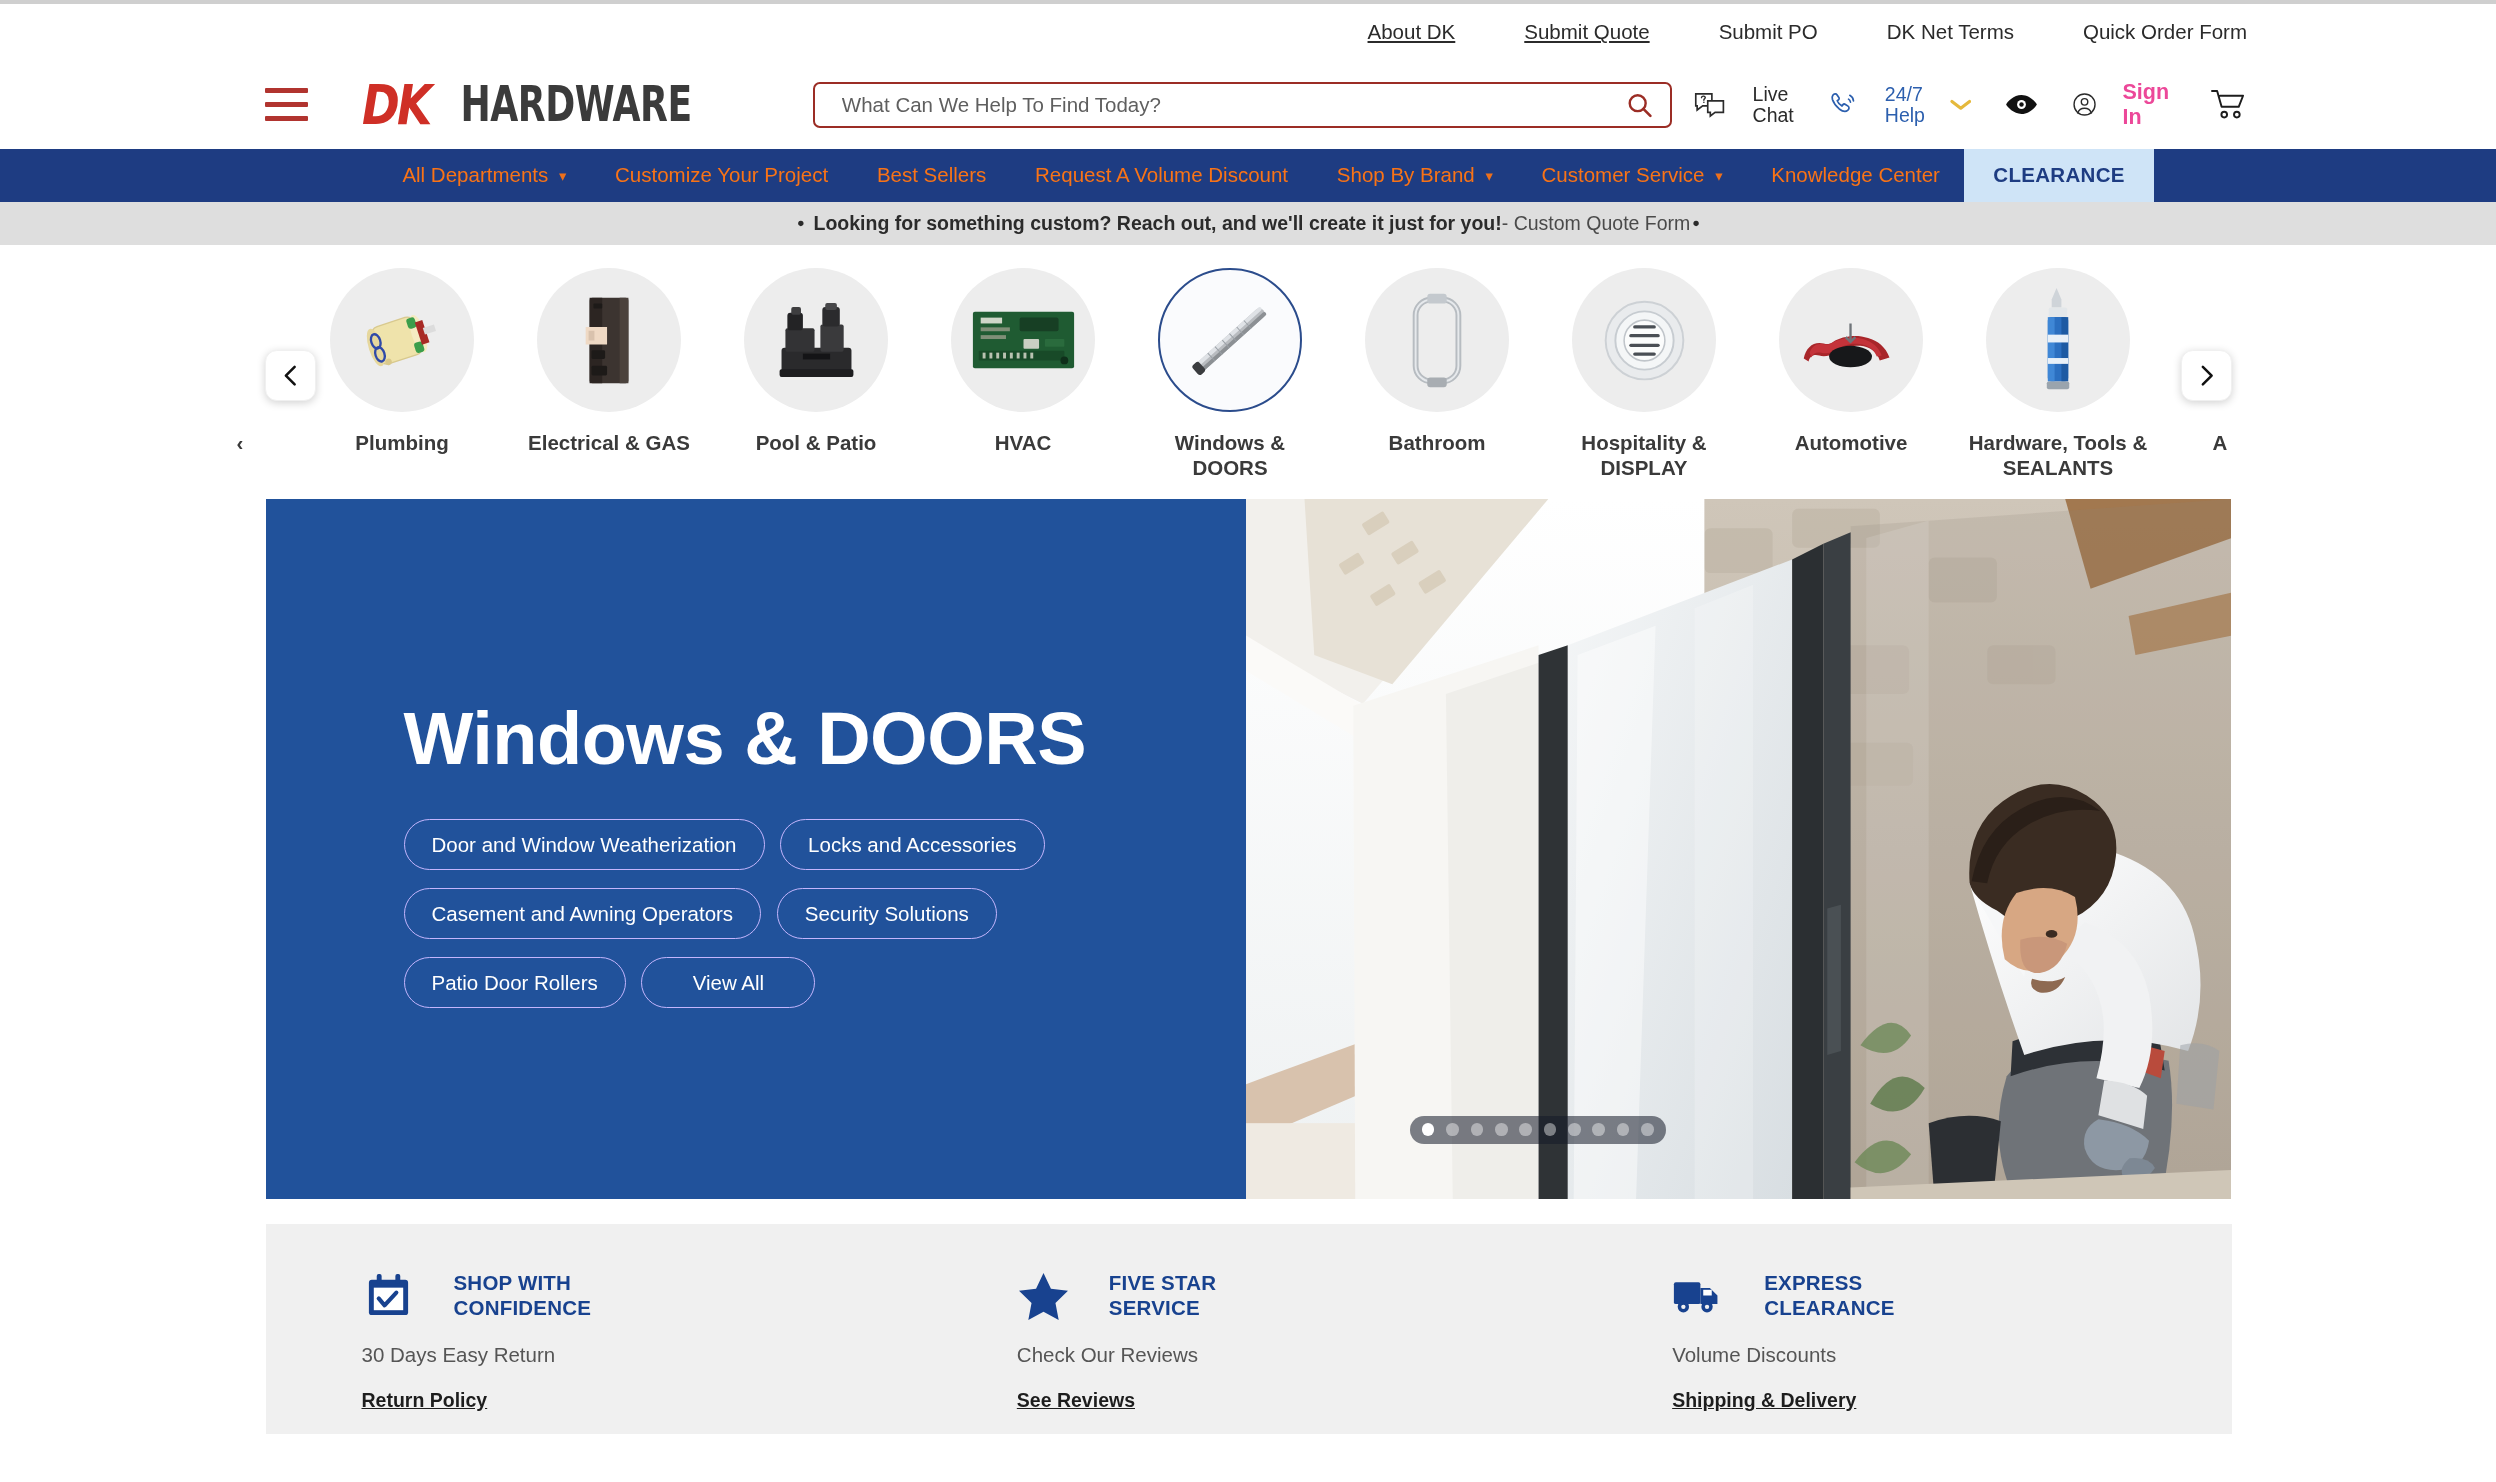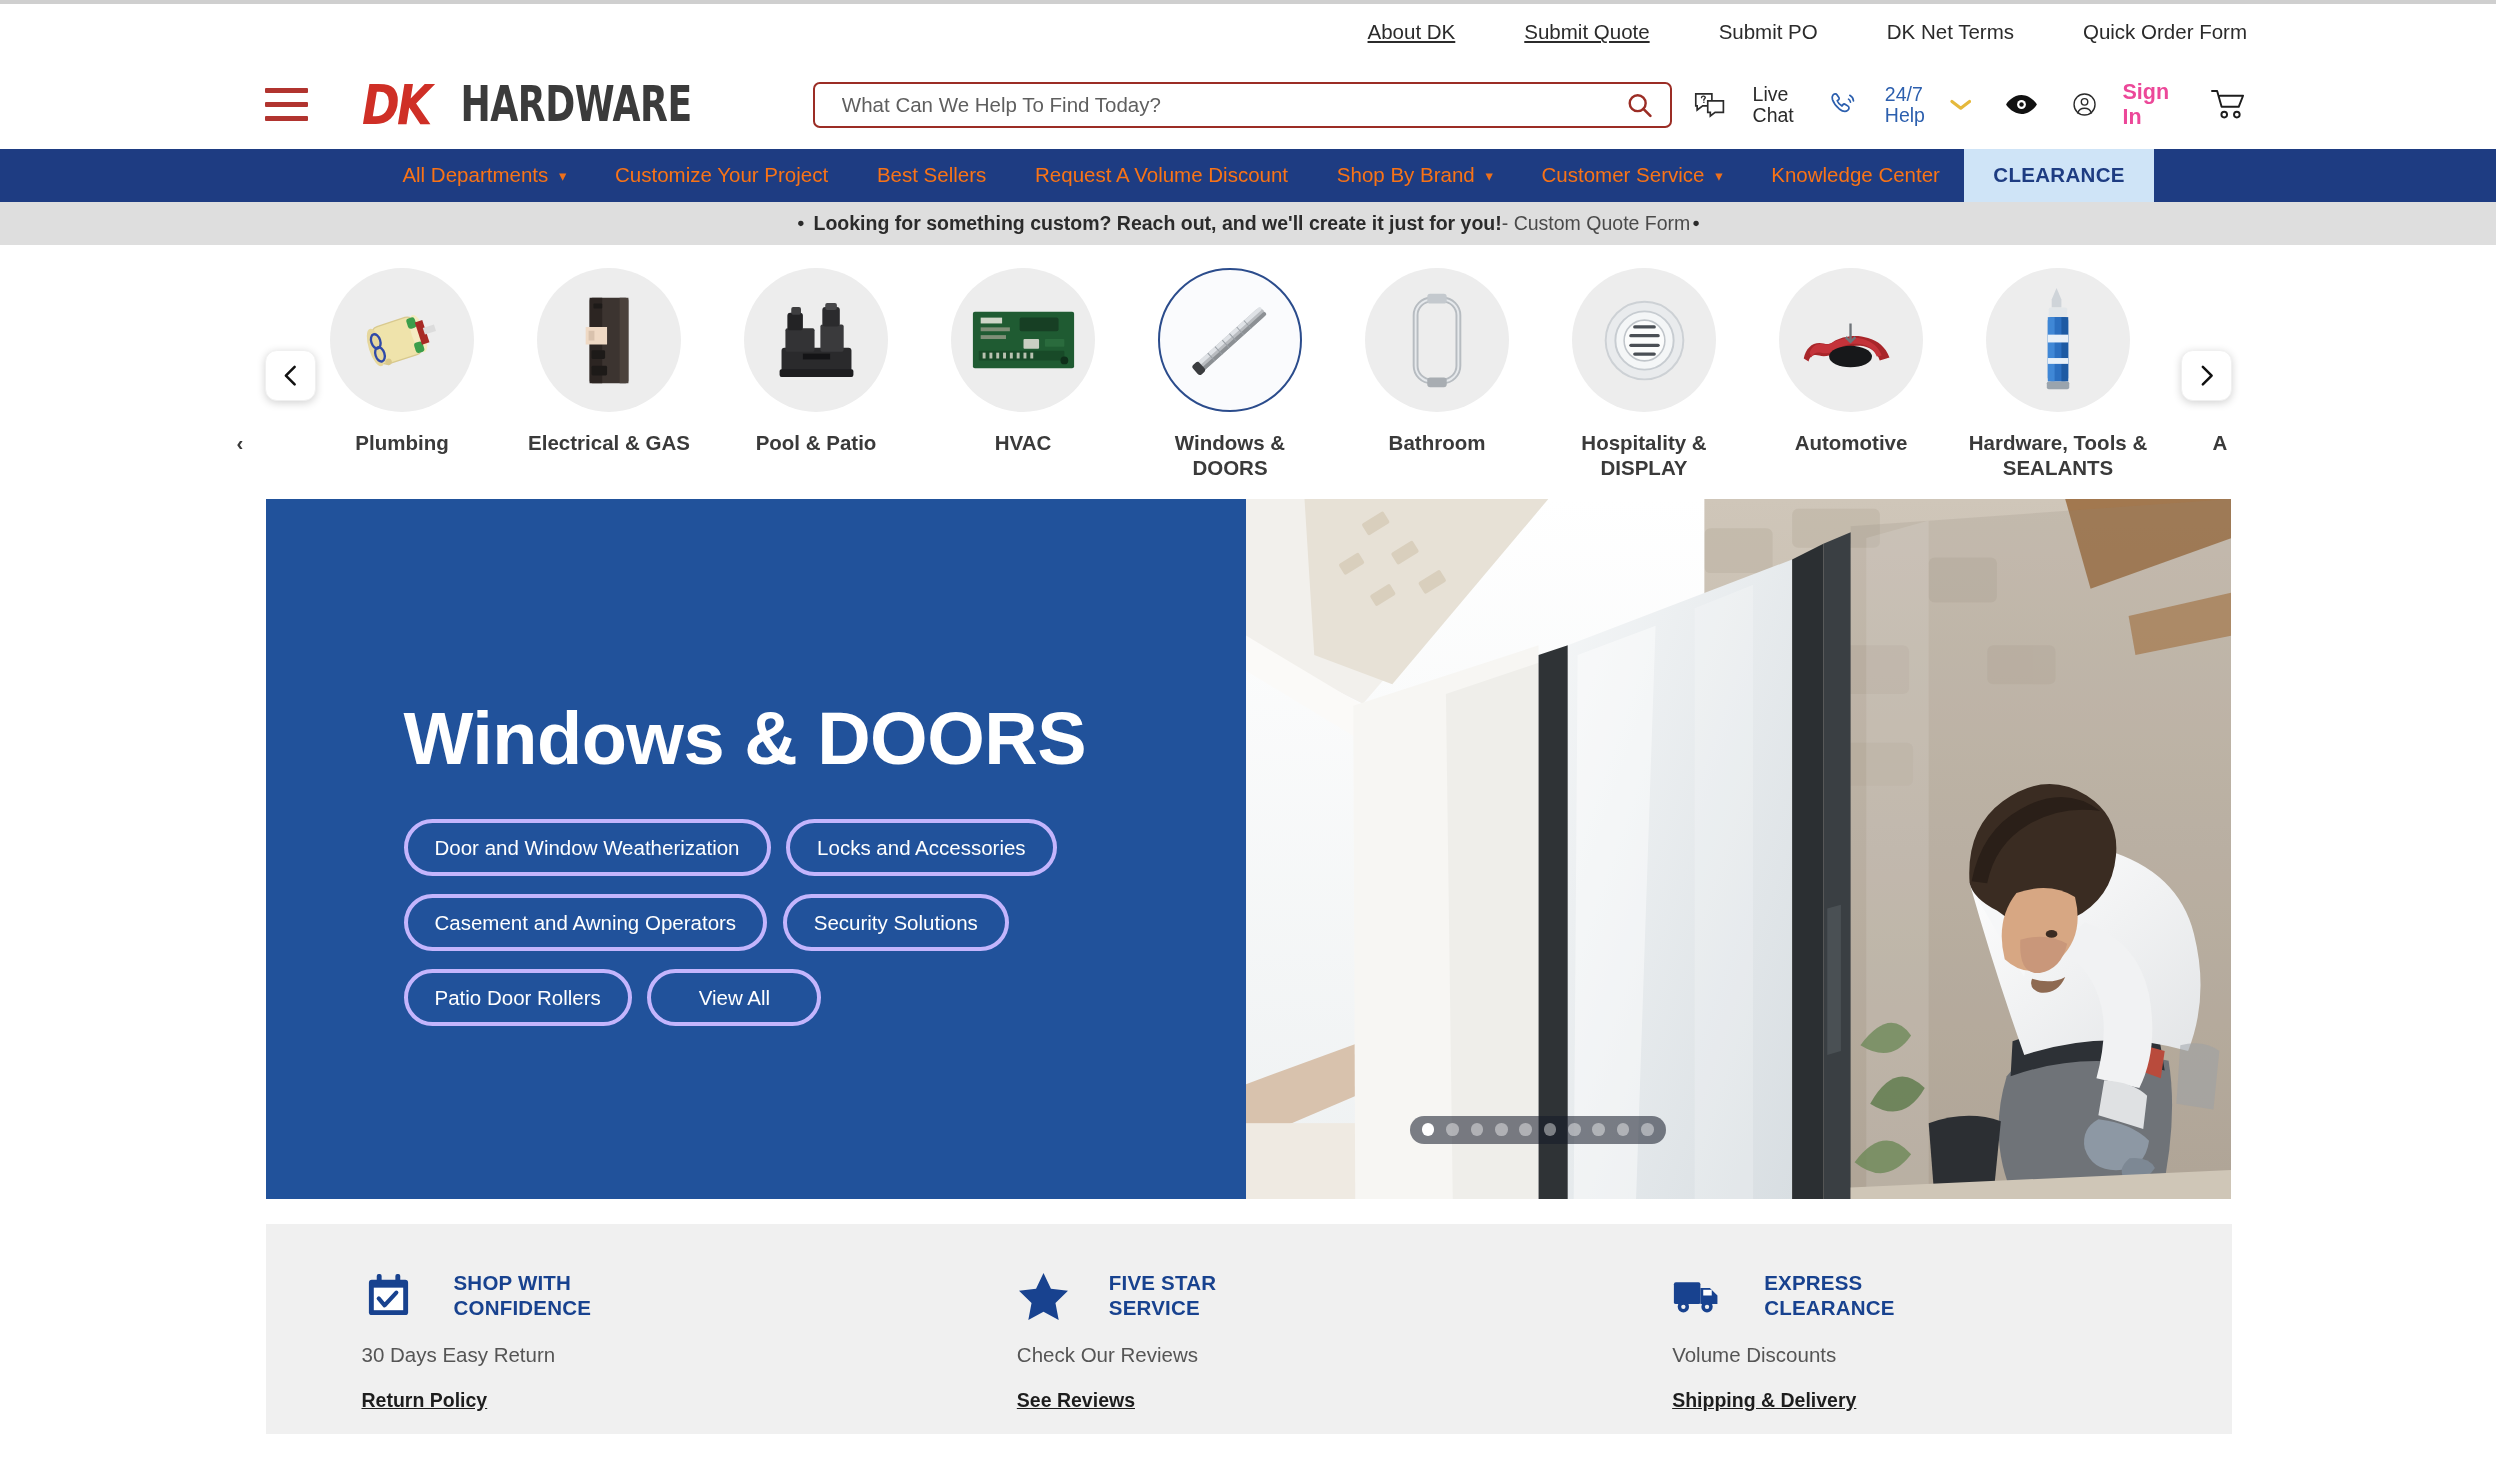--- a/index.html
+++ b/index.html
@@ -139,21 +139,21 @@
   }
   .hero-title {
     position:absolute; top: 197px; left: 138px;
     font-size: 74px; font-weight: 700; color:#fff; letter-spacing: -0.5px;
   }
   .pills {
     position:absolute; top: 320px; left: 138px; width: 780px;
     display:flex; flex-wrap: wrap; gap: 17.6px 15.6px;
   }
   .pill {
-    border: 4px solid #c4b5fd; border-radius: 29px; color:#fff; font-size: 20.5px;
+    border: 1px solid #c4b5fd; border-radius: 29px; color:#fff; font-size: 20.5px;
     padding: 12.7px 27px; background: transparent; cursor:pointer; white-space: nowrap;
     font-family: "Liberation Sans", sans-serif;
   }
   .pill.viewall { min-width: 174px; text-align:center; }
   .hero-right { flex: 1 1 auto; position: relative; overflow: hidden; }
 
   .dots {
     position:absolute; bottom: 55px; left: 1112px;
     display:flex; align-items:center; gap: 11.7px;
     background: rgba(20,26,40,.55); border-radius: 15.6px; padding: 7.8px 11.7px; z-index: 6;

